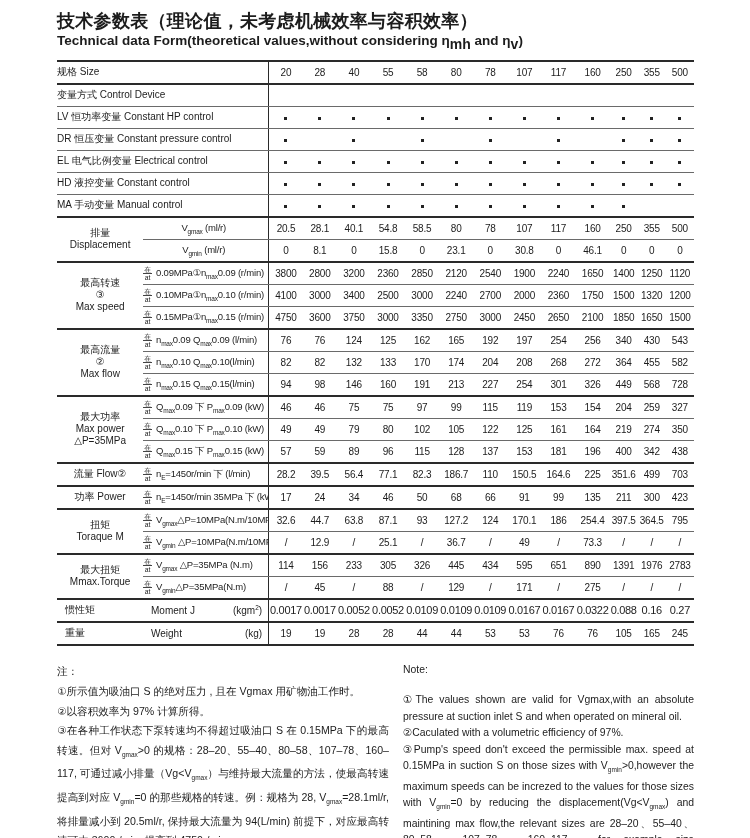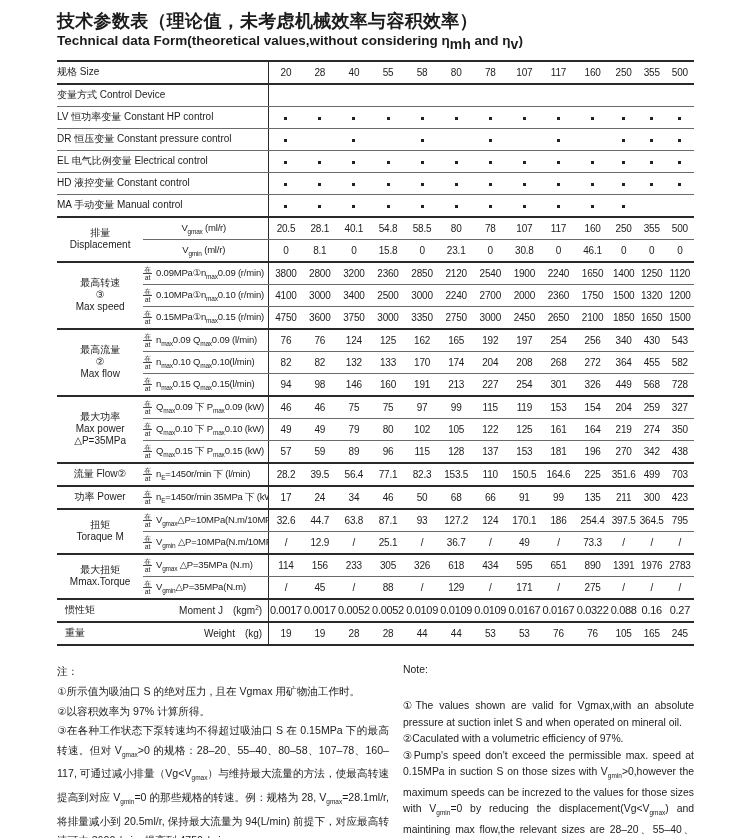--- a/index.html
+++ b/index.html
@@ -28,30 +28,30 @@
   .fx{font-size:9.5px;letter-spacing:-0.2px;}
   .fx sub{font-size:6.5px;}
   .atk{display:inline-flex;flex-direction:column;align-items:center;font-size:6.8px;
     line-height:7px;flex:none;}
   .atk .zh{border-bottom:1px solid #444;padding:0 1px;}
   td.val{text-align:center;font-size:9.5px;letter-spacing:-0.2px;}
   td.val.sm{font-size:11px;letter-spacing:-0.3px;}
   .dot{display:inline-block;width:3px;height:3px;background:#222;vertical-align:middle;}
   .unitflex{display:flex;align-items:center;padding:0 6px 0 8px;gap:10px;}
   .unitflex .u-zh{width:76px;flex:none;}
-  .unitflex .u-en{flex:1;text-align:right;}
+  .unitflex .u-en{flex:1;text-align:left;}
   .unitflex .u-unit{flex:none;}
   .u-unit sup{font-size:6.5px;}
 
   .notes{display:flex;margin-top:16px;}
   .notes-zh{width:332px;flex:none;font-size:10.6px;line-height:19.5px;text-align:justify;}
   .notes-en{flex:1;margin-left:14px;font-size:10.4px;line-height:16.5px;text-align:justify;}
   .notes p{margin:0;}
   .notes-zh .heading{margin-bottom:1px;}
-  .notes-en .heading{margin-bottom:20px;}
+  .notes-en .heading{margin-bottom:14px;}
   .notes sub{font-size:6.5px;}
 </style>
 </head>
 <body>
 
 <div class="page">
   <div class="title-zh">技术参数表（理论值，未考虑机械效率与容积效率）</div>
   <div class="title-en">Technical data Form(theoretical values,without considering η<sub>mh</sub> and η<sub>v</sub>)</div>
 
   <table class="tech" id="tech-table">
@@ -449,21 +449,21 @@
           <td class="val">57</td>
           <td class="val">59</td>
           <td class="val">89</td>
           <td class="val">96</td>
           <td class="val">115</td>
           <td class="val">128</td>
           <td class="val">137</td>
           <td class="val">153</td>
           <td class="val">181</td>
           <td class="val">196</td>
-          <td class="val">270</td>
+          <td class="val">400</td>
           <td class="val">342</td>
           <td class="val">438</td>
         </tr>
         <tr class="end">
           <td class="cat" rowspan="1">
             <div class="cl">流量 Flow②</div>
           </td>
           <td class="formula vdiv">
             <div class="frow">
               <span class="atk">
@@ -471,21 +471,21 @@
                 <span>at</span>
               </span>
               <span class="fx">n<sub>E</sub>=1450r/min 下  (l/min)</span>
             </div>
           </td>
           <td class="val">28.2</td>
           <td class="val">39.5</td>
           <td class="val">56.4</td>
           <td class="val">77.1</td>
           <td class="val">82.3</td>
-          <td class="val">153.5</td>
+          <td class="val">186.7</td>
           <td class="val">110</td>
           <td class="val">150.5</td>
           <td class="val">164.6</td>
           <td class="val">225</td>
           <td class="val">351.6</td>
           <td class="val">499</td>
           <td class="val">703</td>
         </tr>
         <tr class="end">
           <td class="cat" rowspan="1">
@@ -578,21 +578,21 @@
                 <span>at</span>
               </span>
               <span class="fx">V<sub>gmax</sub> △P=35MPa  (N.m)</span>
             </div>
           </td>
           <td class="val">114</td>
           <td class="val">156</td>
           <td class="val">233</td>
           <td class="val">305</td>
           <td class="val">326</td>
-          <td class="val">618</td>
+          <td class="val">445</td>
           <td class="val">434</td>
           <td class="val">595</td>
           <td class="val">651</td>
           <td class="val">890</td>
           <td class="val">1391</td>
           <td class="val">1976</td>
           <td class="val">2783</td>
         </tr>
         <tr class="end">
           <td class="formula vdiv">

